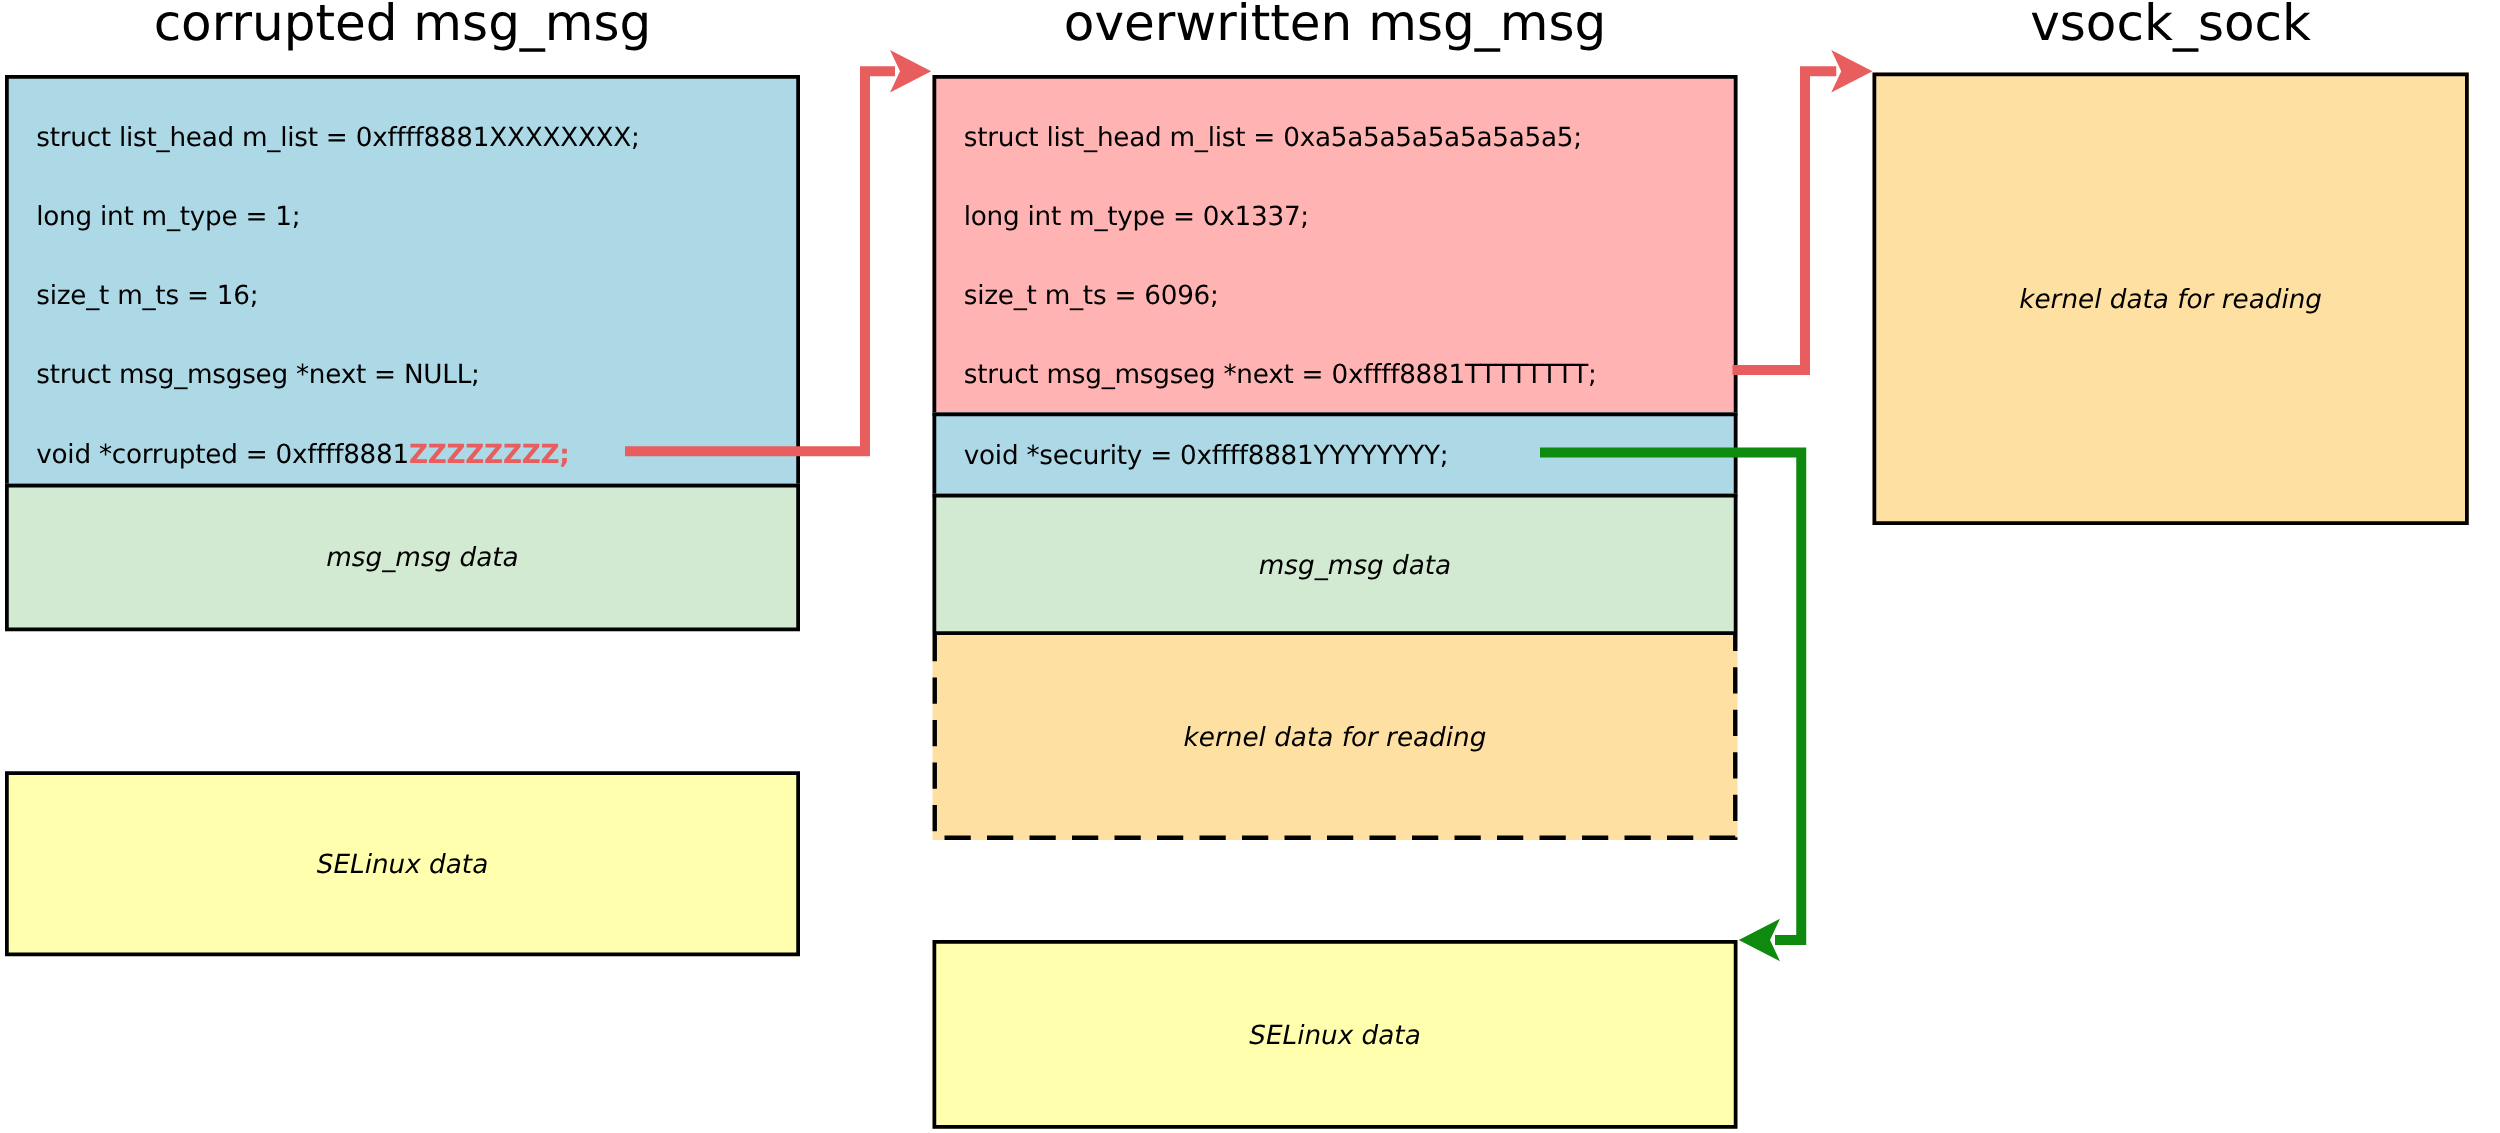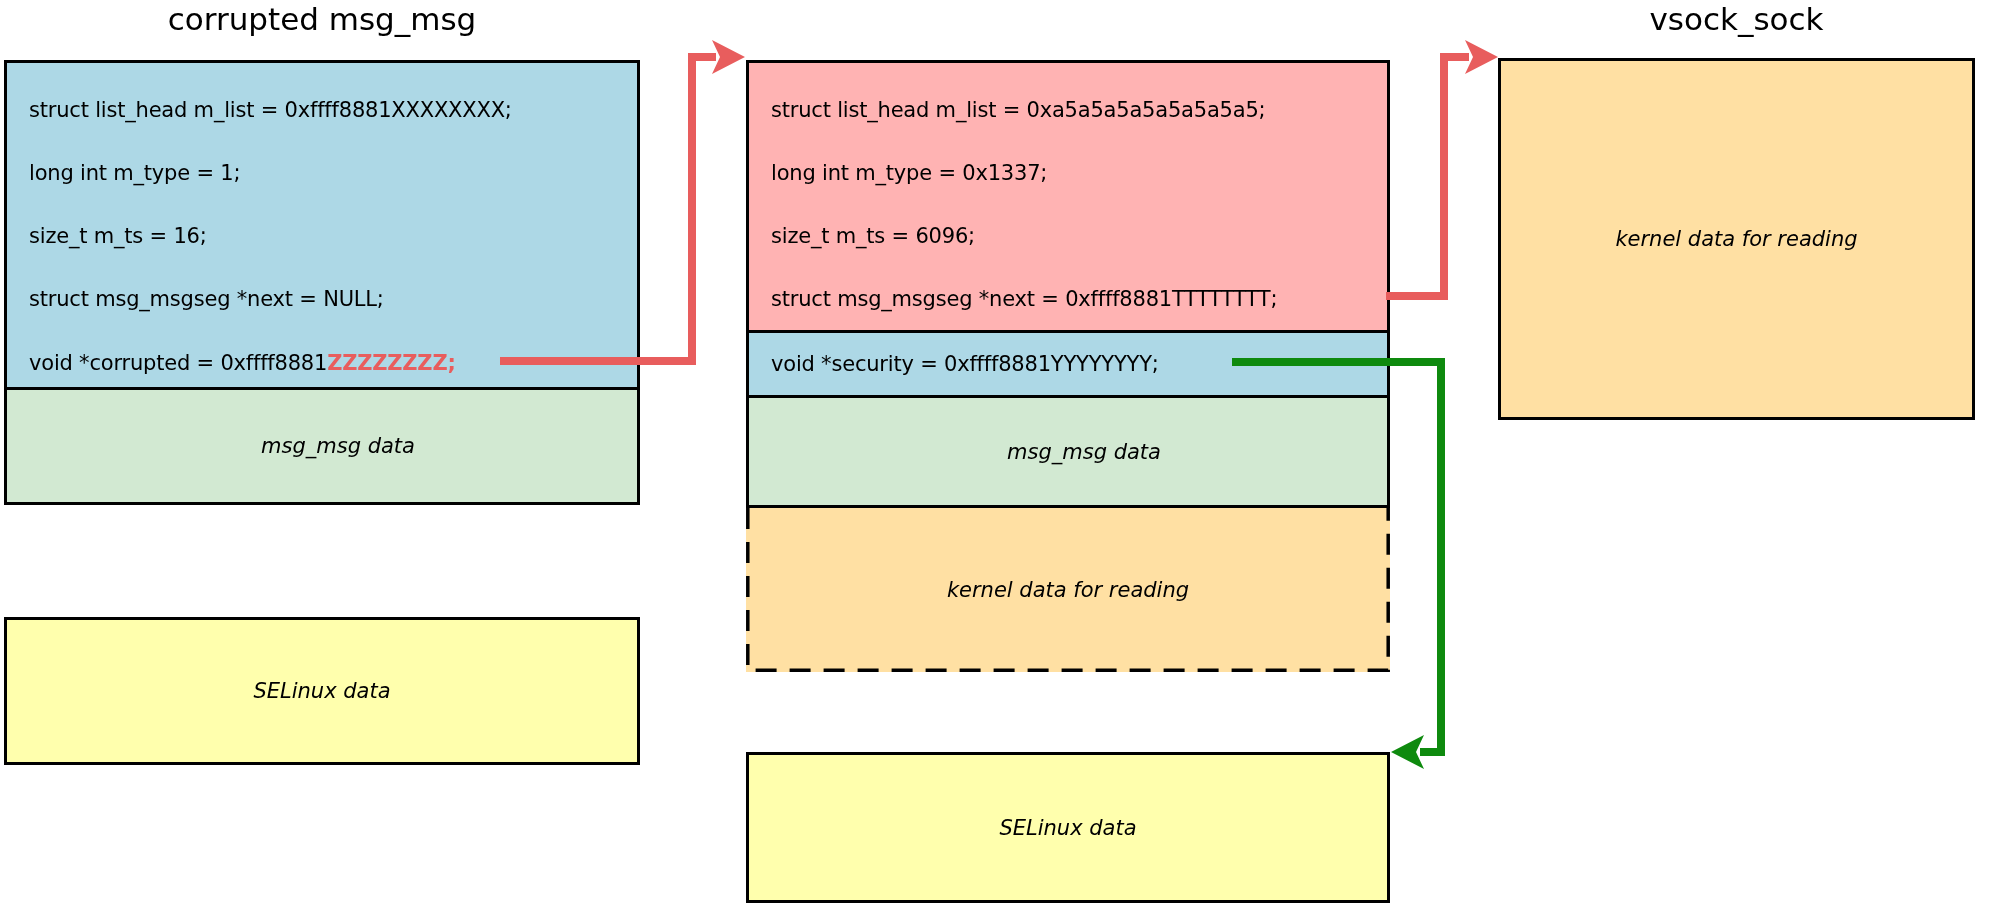--- a/index.html
+++ b/index.html
@@ -2,21 +2,21 @@
 <html style="--struct-blue: #ADD8E6; --overwritten-pink: #FFB3B3; --msg-data-green: #D2E9D2; --selinux-yellow: #FFFFAD; --kernel-orange: #FFE0A3; --arrow-red: #E85D5D; --arrow-green: #0E8A0E; --border-black: #000000;"><head>
 <meta charset="utf-8">
 <style>
   html,body { margin:0; padding:0; background:#ffffff; }
   .canvas {
     position:relative; width:2000px; height:906px; background:#ffffff;
     font-family:"DejaVu Sans", sans-serif; color:#000; overflow:hidden;
   }
   .col-title {
     position:absolute; top:0; text-align:center;
-    font-size:31px; line-height:38px; color:#000; white-space:nowrap;
+    font-size:40px; line-height:38px; color:#000; white-space:nowrap;
   }
   .box {
     position:absolute; box-sizing:border-box;
     border:3px solid #000;
   }
   .fill-blue   { background:var(--struct-blue,#ADD8E6); }
   .fill-pink   { background:var(--overwritten-pink,#FFB3B3);padding-left:35px; }
   .fill-green  { background:var(--msg-data-green,#D2E9D2);padding-left:32px; }
   .fill-yellow { background:var(--selinux-yellow,#FFFFAD); }
   .fill-orange { background:var(--kernel-orange,#FFE0A3); }
@@ -44,20 +44,21 @@
   .arrow-green-stroke { stroke:var(--arrow-green,#0E8A0E); stroke-width:8; fill:none; }
   .arrow-green-head   { fill:var(--arrow-green,#0E8A0E); }
   .dashed-border      { stroke:var(--border-black,#000); stroke-width:3.5; fill:none; stroke-dasharray:21 13; }
 </style>
 </head>
 <body>
 
 <div class="canvas">
 
   <div class="col-title" style="left:4px; width:636px;">corrupted msg_msg</div>
+  <div class="col-title" style="left:746px; width:644px;">overwritten msg_msg</div>
   <div class="col-title" style="left:1498px; width:477px;">vsock_sock</div>
 
   <div class="box fill-blue" style="left:4px; top:60px; width:636px; height:330px;padding-left:16px;">
     <div class="field" style="top:33px;">struct list_head m_list = 0xffff8881XXXXXXXX;</div>
     <div class="field" style="top:96px;">long int m_type = 1;</div>
     <div class="field" style="top:159px;">size_t m_ts = 16;</div>
     <div class="field" style="top:222px;">struct msg_msgseg *next = NULL;</div>
     <div class="field" style="top:286px;"><span>void *corrupted = 0xffff8881</span><span class="hl-red">ZZZZZZZZ;</span></div>
   </div>
 

